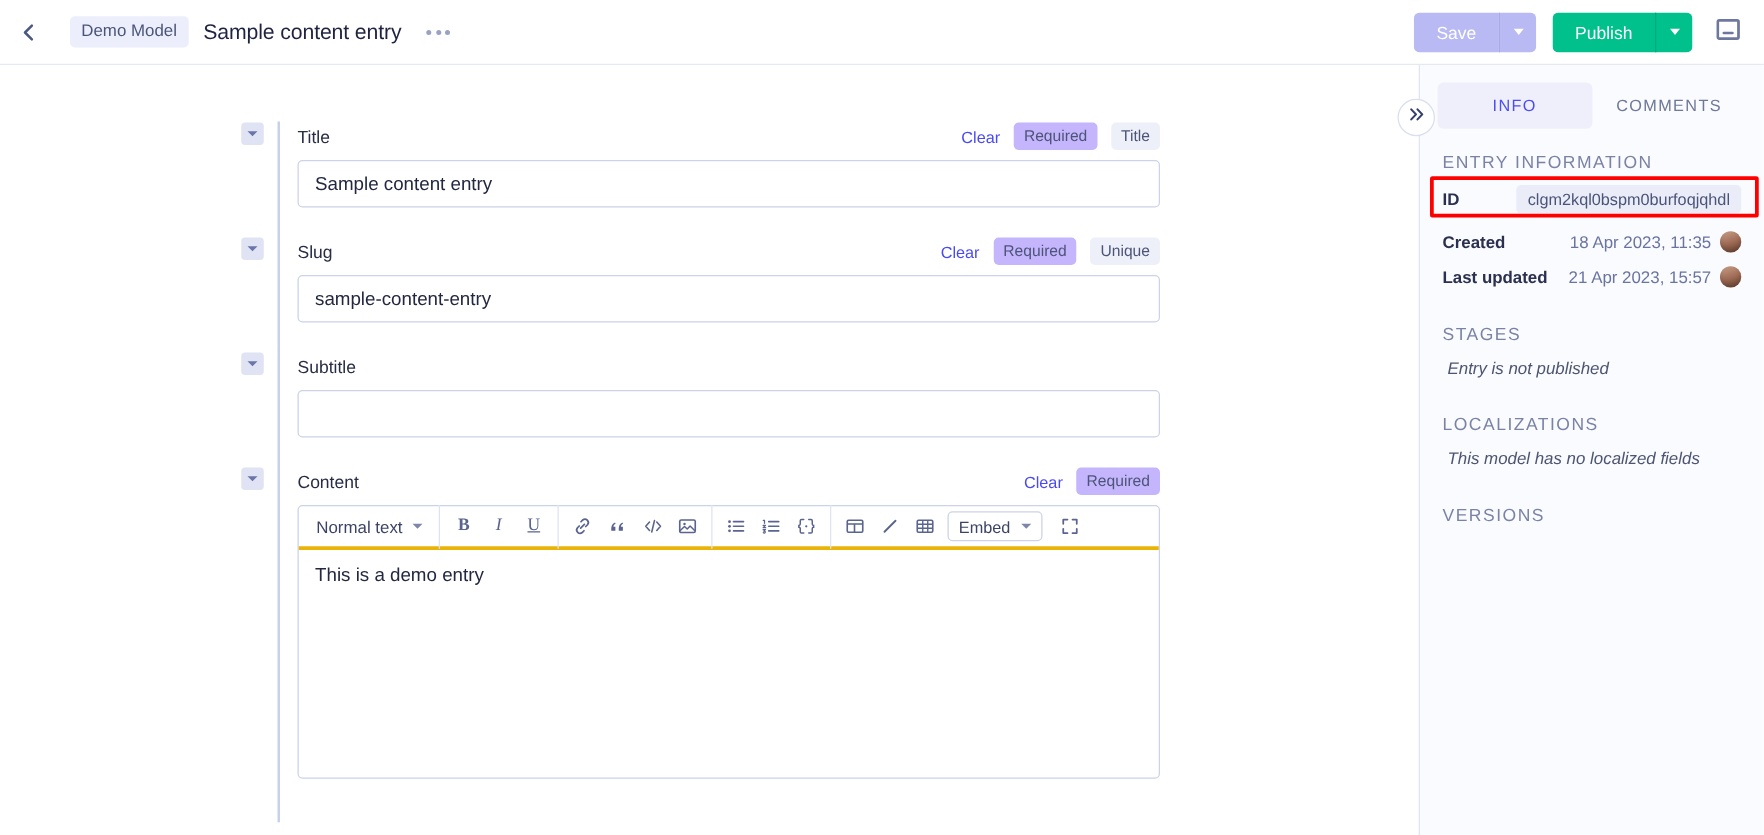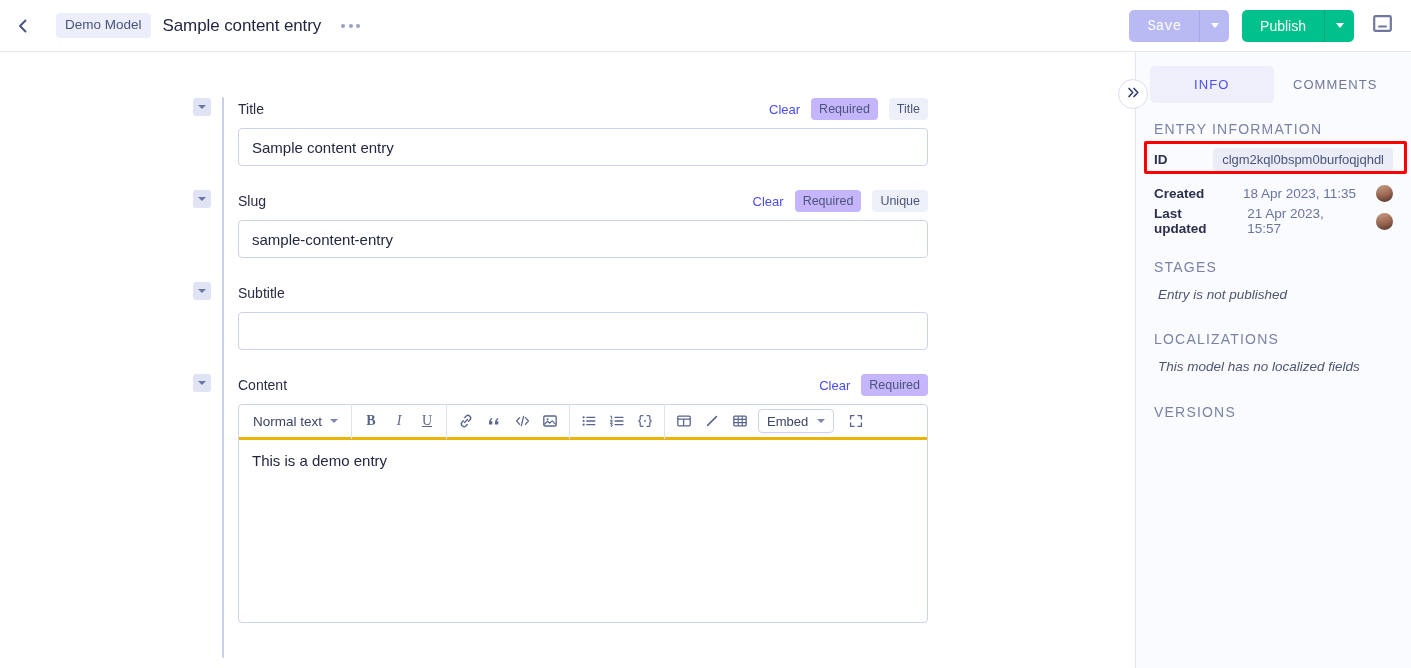--- a/index.html
+++ b/index.html
@@ -56,21 +56,21 @@
   .split-btn { display: flex; align-items: stretch; border-radius: 5px; overflow: hidden; height: 32px; }
   .split-btn .main {
     display: flex; align-items: center; justify-content: center;
     padding: 0 18px; font-size: 14px; color: #ffffff; cursor: pointer;
     white-space: nowrap;
   }
   .split-btn .arrow {
     width: 30px; display: flex; align-items: center; justify-content: center;
     cursor: pointer;
   }
-  .save-btn .main { background: #b9b9f3; font-family: Liberation Mono, monospace; }
+  .save-btn .main { background: #b9b9f3; }
   .save-btn .arrow { background: #b9b9f3; border-left: 1px solid #a9a9ea; }
   .publish-btn .main { background: #00c08b; }
   .publish-btn .arrow { background: #00c08b; border-left: 1px solid #00a87a; }
   .caret-wh { width: 0; height: 0; border-left: 4.5px solid transparent; border-right: 4.5px solid transparent; border-top: 5px solid #ffffff; }
   .panel-toggle-btn {
     width: 30px; height: 30px; display: flex; align-items: center; justify-content: center;
     cursor: pointer;
   }
 
   
@@ -179,21 +179,21 @@
     padding: 11px 0; border-radius: 5px;
     color: #6f7899; cursor: pointer;
   }
   .sb-tab.active { background: #eeeffb; color: #4e4ef0; }
   .sb-section-title {
     font-size: 14px; letter-spacing: 1.2px; color: #7a83a5;
     padding: 0 18px; margin-top: 18px; margin-bottom: 8px;
   }
   .sb-row {
     display: flex; align-items: center;
-    padding: 4px 18px; height: 28px; gap: 13px;
+    padding: 4px 18px; height: 28px;
   }
   .sb-row .k { font-size: 13.5px; color: #2b3050; font-weight: bold; }
   .sb-row .v { margin-left: auto; font-size: 13.5px; color: #5d6party; }
   .sb-row .v { color: #6a74a0; }
   .id-pill {
     background: #eaedf8; color: #4b5478;
     font-size: 13px; padding: 4px 9px; border-radius: 4px;
     cursor: pointer;
   }
   .highlight-box {

